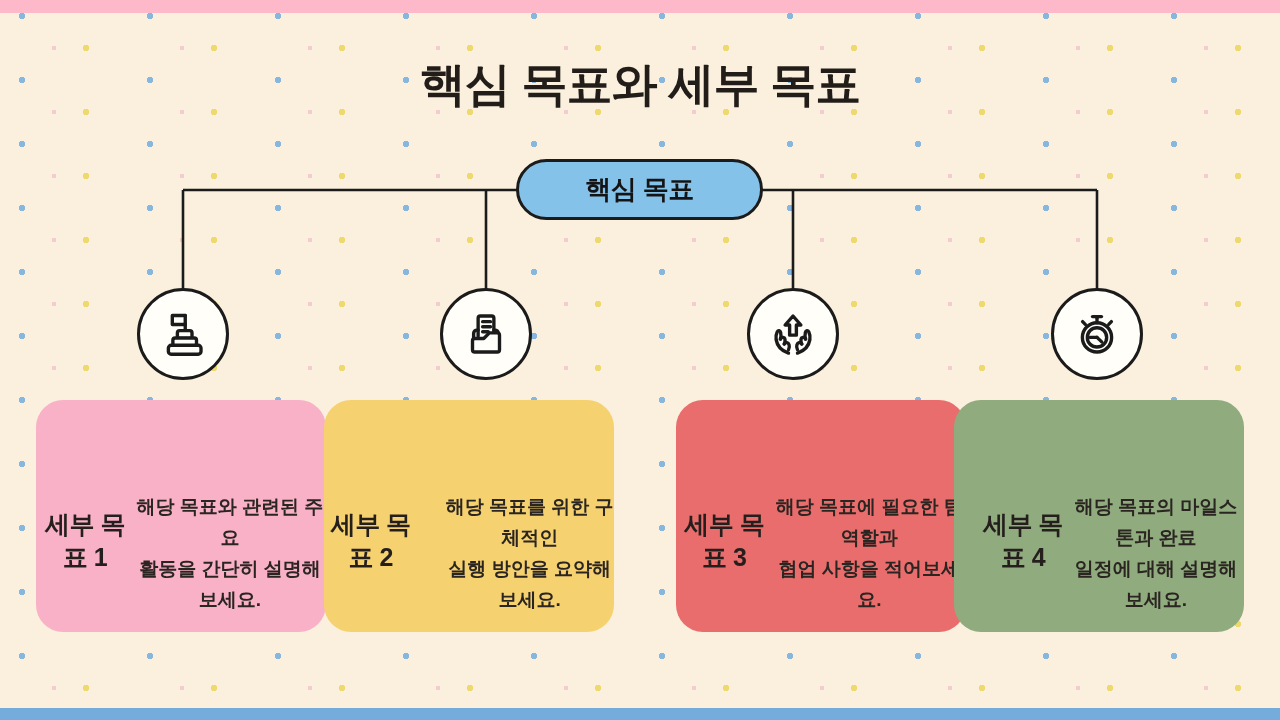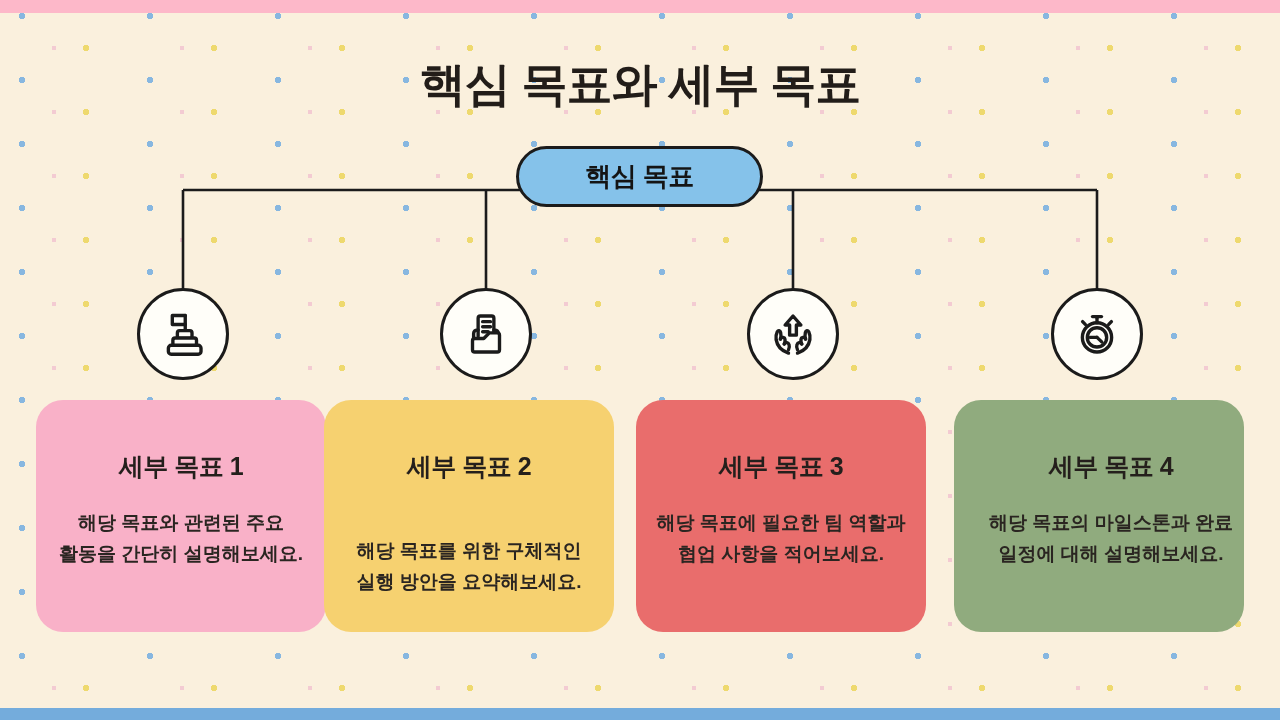--- a/index.html
+++ b/index.html
@@ -22,37 +22,37 @@
   .strip.top{top:0;height:13px;}
   .strip.bottom{bottom:0;height:12px;}
   .title{
     position:absolute;top:54px;left:0;width:1280px;margin:0;
     text-align:center;font-size:46px;font-weight:800;color:#221D19;
     letter-spacing:-1px;
   }
   .connectors{position:absolute;top:0;left:0;}
   .connectors line{stroke:#1B1B1B;stroke-width:2.6;}
   .pill{
-    position:absolute;left:516px;top:146px;width:247px;height:61px;
+    position:absolute;left:516px;top:159px;width:247px;height:61px;
     border:3px solid #1B1B1B;border-radius:31px;
     display:flex;align-items:center;justify-content:center;
     font-size:26px;font-weight:800;color:#141414;letter-spacing:-0.5px;
   }
   .circle{
     position:absolute;top:288px;width:92px;height:92px;
     background:#FFFEF9;border:3px solid #1B1B1B;border-radius:50%;
     display:flex;align-items:center;justify-content:center;
   }
   .circle svg{width:54px;height:54px;}
   .icon{fill:none;stroke:#1B1B1B;stroke-width:3;stroke-linecap:round;stroke-linejoin:round;}
   .icon .fillbg{fill:#FFFEF9;}
   .card{
     position:absolute;top:400px;width:290px;height:232px;
     border-radius:27px;
-    display:flex;flex-direction:column;align-items:center;
+    display:flex;flex-direction:row;align-items:center;
     padding-top:50px;
     color:#241F1C;text-align:center;
   }
   .card-title{font-size:25px;font-weight:800;letter-spacing:-0.5px;}
   .card-body{margin-top:24px;font-size:19px;line-height:31px;font-weight:700;color:#2A2521;}
 </style>
 </head>
 <body>
 
 <div class="slide" style="background-color: rgb(250, 240, 221);">
@@ -129,21 +129,21 @@
   </div>
 
   <div class="card" style="left: 324px; background-color: rgb(246, 209, 112); gap: 28px;">
     <div class="card-title">세부 목표 2</div>
     <div class="card-body">
       <div>해당 목표를 위한 구체적인</div>
       <div>실행 방안을 요약해보세요.</div>
     </div>
   </div>
 
-  <div class="card" style="left: 636px; background-color: rgb(233, 109, 108);">
+  <div class="card" style="left: 676px; background-color: rgb(233, 109, 108);">
     <div class="card-title">세부 목표 3</div>
     <div class="card-body">
       <div>해당 목표에 필요한 팀 역할과</div>
       <div>협업 사항을 적어보세요.</div>
     </div>
   </div>
 
   <div class="card" style="left: 954px; background-color: rgb(144, 171, 126); padding-left: 24px;">
     <div class="card-title">세부 목표 4</div>
     <div class="card-body">

